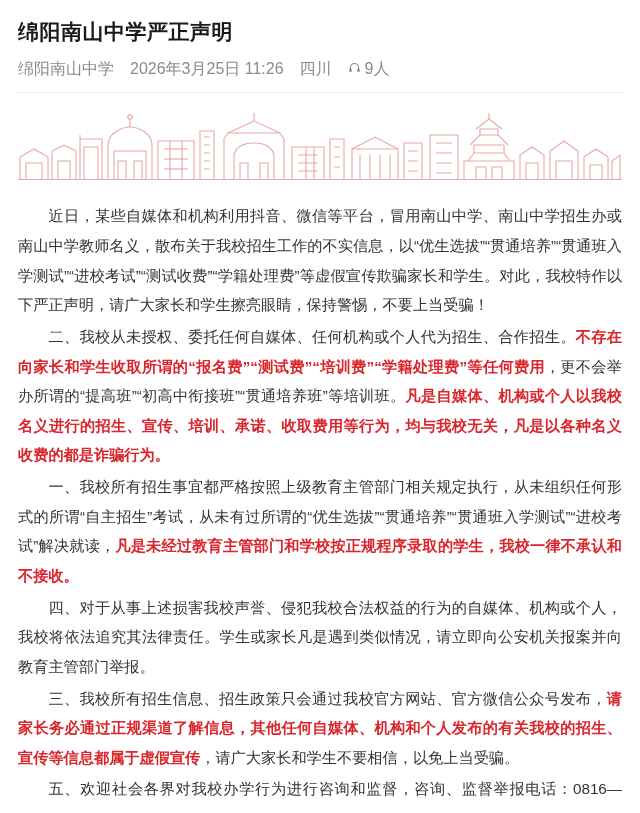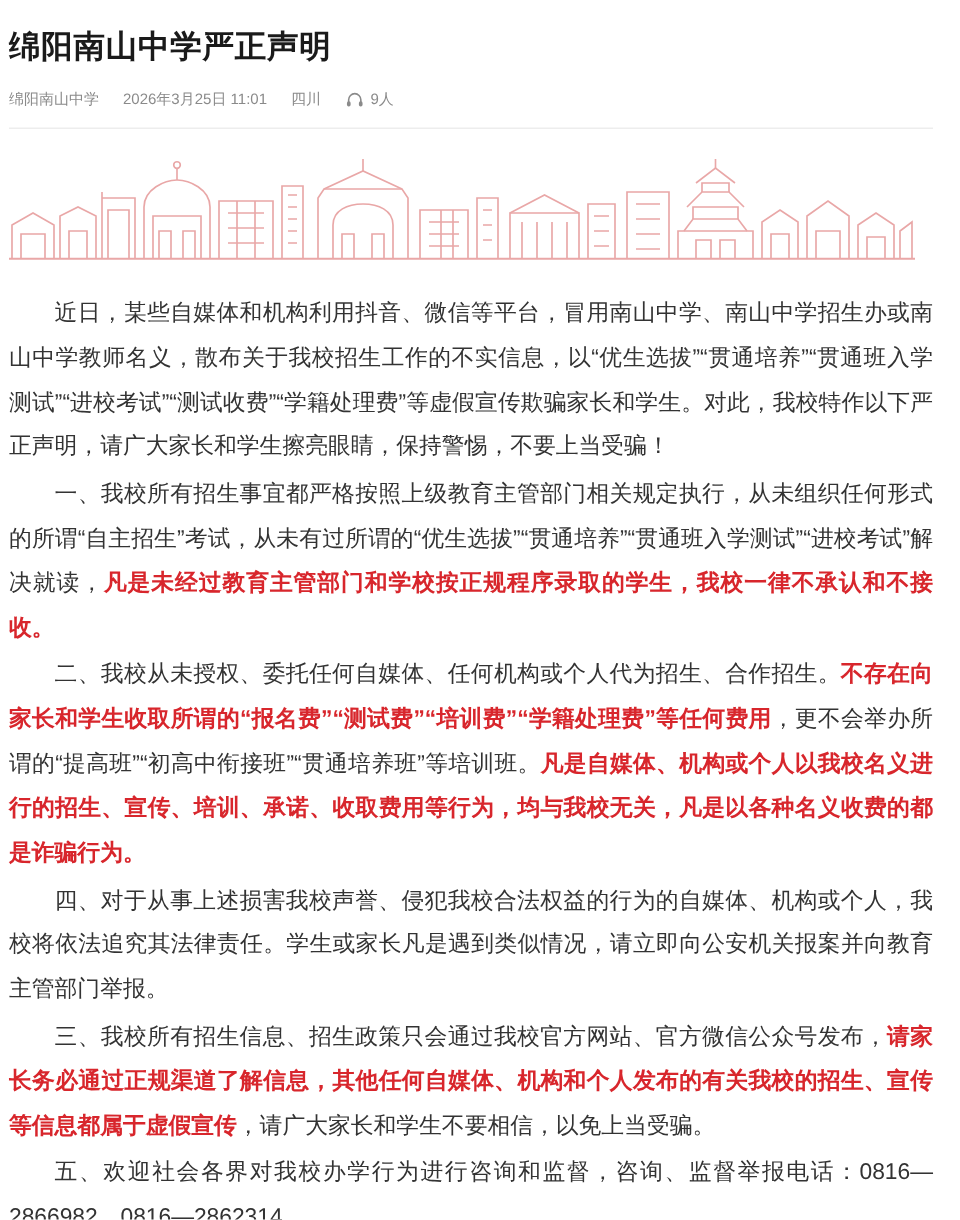--- a/index.html
+++ b/index.html
@@ -11,36 +11,36 @@
     width: 640px;
     height: 813px;
     font-family: "Liberation Sans", sans-serif;
     color: #222222;
     overflow: hidden;
   }
   .page {
     width: 640px;
     height: 813px;
     box-sizing: border-box;
-    padding: 14px 18px 0 6px;
+    padding: 14px 18px 0 18px;
     position: relative;
   }
   .headline {
     font-size: 21px;
     font-weight: bold;
     color: #1a1a1a;
     letter-spacing: 0.5px;
     line-height: 1.3;
     margin: 4px 0 0 0;
   }
   .meta-row {
     display: flex;
     align-items: center;
     margin-top: 14px;
-    font-size: 10px;
+    font-size: 16px;
     color: #8a8a8a;
     white-space: nowrap;
   }
   .meta-item { margin-right: 16px; }
   .meta-item.listen {
     display: flex;
   }
   .headphone-icon {
     display: inline-block;
     width: 13px;
@@ -78,21 +78,21 @@
 </style>
 </head>
 <body>
 
 <div class="page">
 
   <h1 class="headline">绵阳南山中学严正声明</h1>
 
   <div class="meta-row">
     <span class="meta-item">绵阳南山中学</span>
-    <span class="meta-item">2026年3月25日 11:01</span>
+    <span class="meta-item">2026年3月25日 11:26</span>
     <span class="meta-item">四川</span>
     <span class="meta-item listen">
       <span class="headphone-icon">
         <svg width="13" height="13" viewBox="0 0 16 16">
           <path d="M3 10V8a5 5 0 0 1 10 0v2" fill="none" stroke="#8a8a8a" stroke-width="1.3"></path>
           <rect x="1.6" y="9.2" width="3" height="4.4" rx="1.4" fill="#8a8a8a"></rect>
           <rect x="11.4" y="9.2" width="3" height="4.4" rx="1.4" fill="#8a8a8a"></rect>
         </svg>
       </span>
       <span>9人</span>
@@ -174,28 +174,28 @@
     </svg>
   </div>
 
   <div class="article">
 
     <p>
       <span>近日，某些自媒体和机构利用抖音、微信等平台，冒用南山中学、南山中学招生办或南山中学教师名义，散布关于我校招生工作的不实信息，以“优生选拔”“贯通培养”“贯通班入学测试”“进校考试”“测试收费”“学籍处理费”等虚假宣传欺骗家长和学生。对此，我校特作以下严正声明，请广大家长和学生擦亮眼睛，保持警惕，不要上当受骗！</span>
     </p>
 
     <p>
+      <span>二、我校从未授权、委托任何自媒体、任何机构或个人代为招生、合作招生。</span><span class="red">不存在向家长和学生收取所谓的“报名费”“测试费”“培训费”“学籍处理费”等任何费用</span><span>，更不会举办所谓的“提高班”“初高中衔接班”“贯通培养班”等培训班。</span><span class="red">凡是自媒体、机构或个人以我校名义进行的招生、宣传、培训、承诺、收取费用等行为，均与我校无关，凡是以各种名义收费的都是诈骗行为。</span>
+    </p>
+
+    <p>
       <span>一、我校所有招生事宜都严格按照上级教育主管部门相关规定执行，从未组织任何形式的所谓“自主招生”考试，从未有过所谓的“优生选拔”“贯通培养”“贯通班入学测试”“进校考试”解决就读，</span><span class="red">凡是未经过教育主管部门和学校按正规程序录取的学生，我校一律不承认和不接收。</span>
     </p>
 
     <p>
-      <span>二、我校从未授权、委托任何自媒体、任何机构或个人代为招生、合作招生。</span><span class="red">不存在向家长和学生收取所谓的“报名费”“测试费”“培训费”“学籍处理费”等任何费用</span><span>，更不会举办所谓的“提高班”“初高中衔接班”“贯通培养班”等培训班。</span><span class="red">凡是自媒体、机构或个人以我校名义进行的招生、宣传、培训、承诺、收取费用等行为，均与我校无关，凡是以各种名义收费的都是诈骗行为。</span>
-    </p>
-
-    <p>
       <span>四、对于从事上述损害我校声誉、侵犯我校合法权益的行为的自媒体、机构或个人，我校将依法追究其法律责任。学生或家长凡是遇到类似情况，请立即向公安机关报案并向教育主管部门举报。</span>
     </p>
 
     <p>
       <span>三、我校所有招生信息、招生政策只会通过我校官方网站、官方微信公众号发布，</span><span class="red">请家长务必通过正规渠道了解信息，其他任何自媒体、机构和个人发布的有关我校的招生、宣传等信息都属于虚假宣传</span><span>，请广大家长和学生不要相信，以免上当受骗。</span>
     </p>
 
     <p>
       <span>五、欢迎社会各界对我校办学行为进行咨询和监督，咨询、监督举报电话：0816—2866982、0816—2862314。</span>
     </p>

